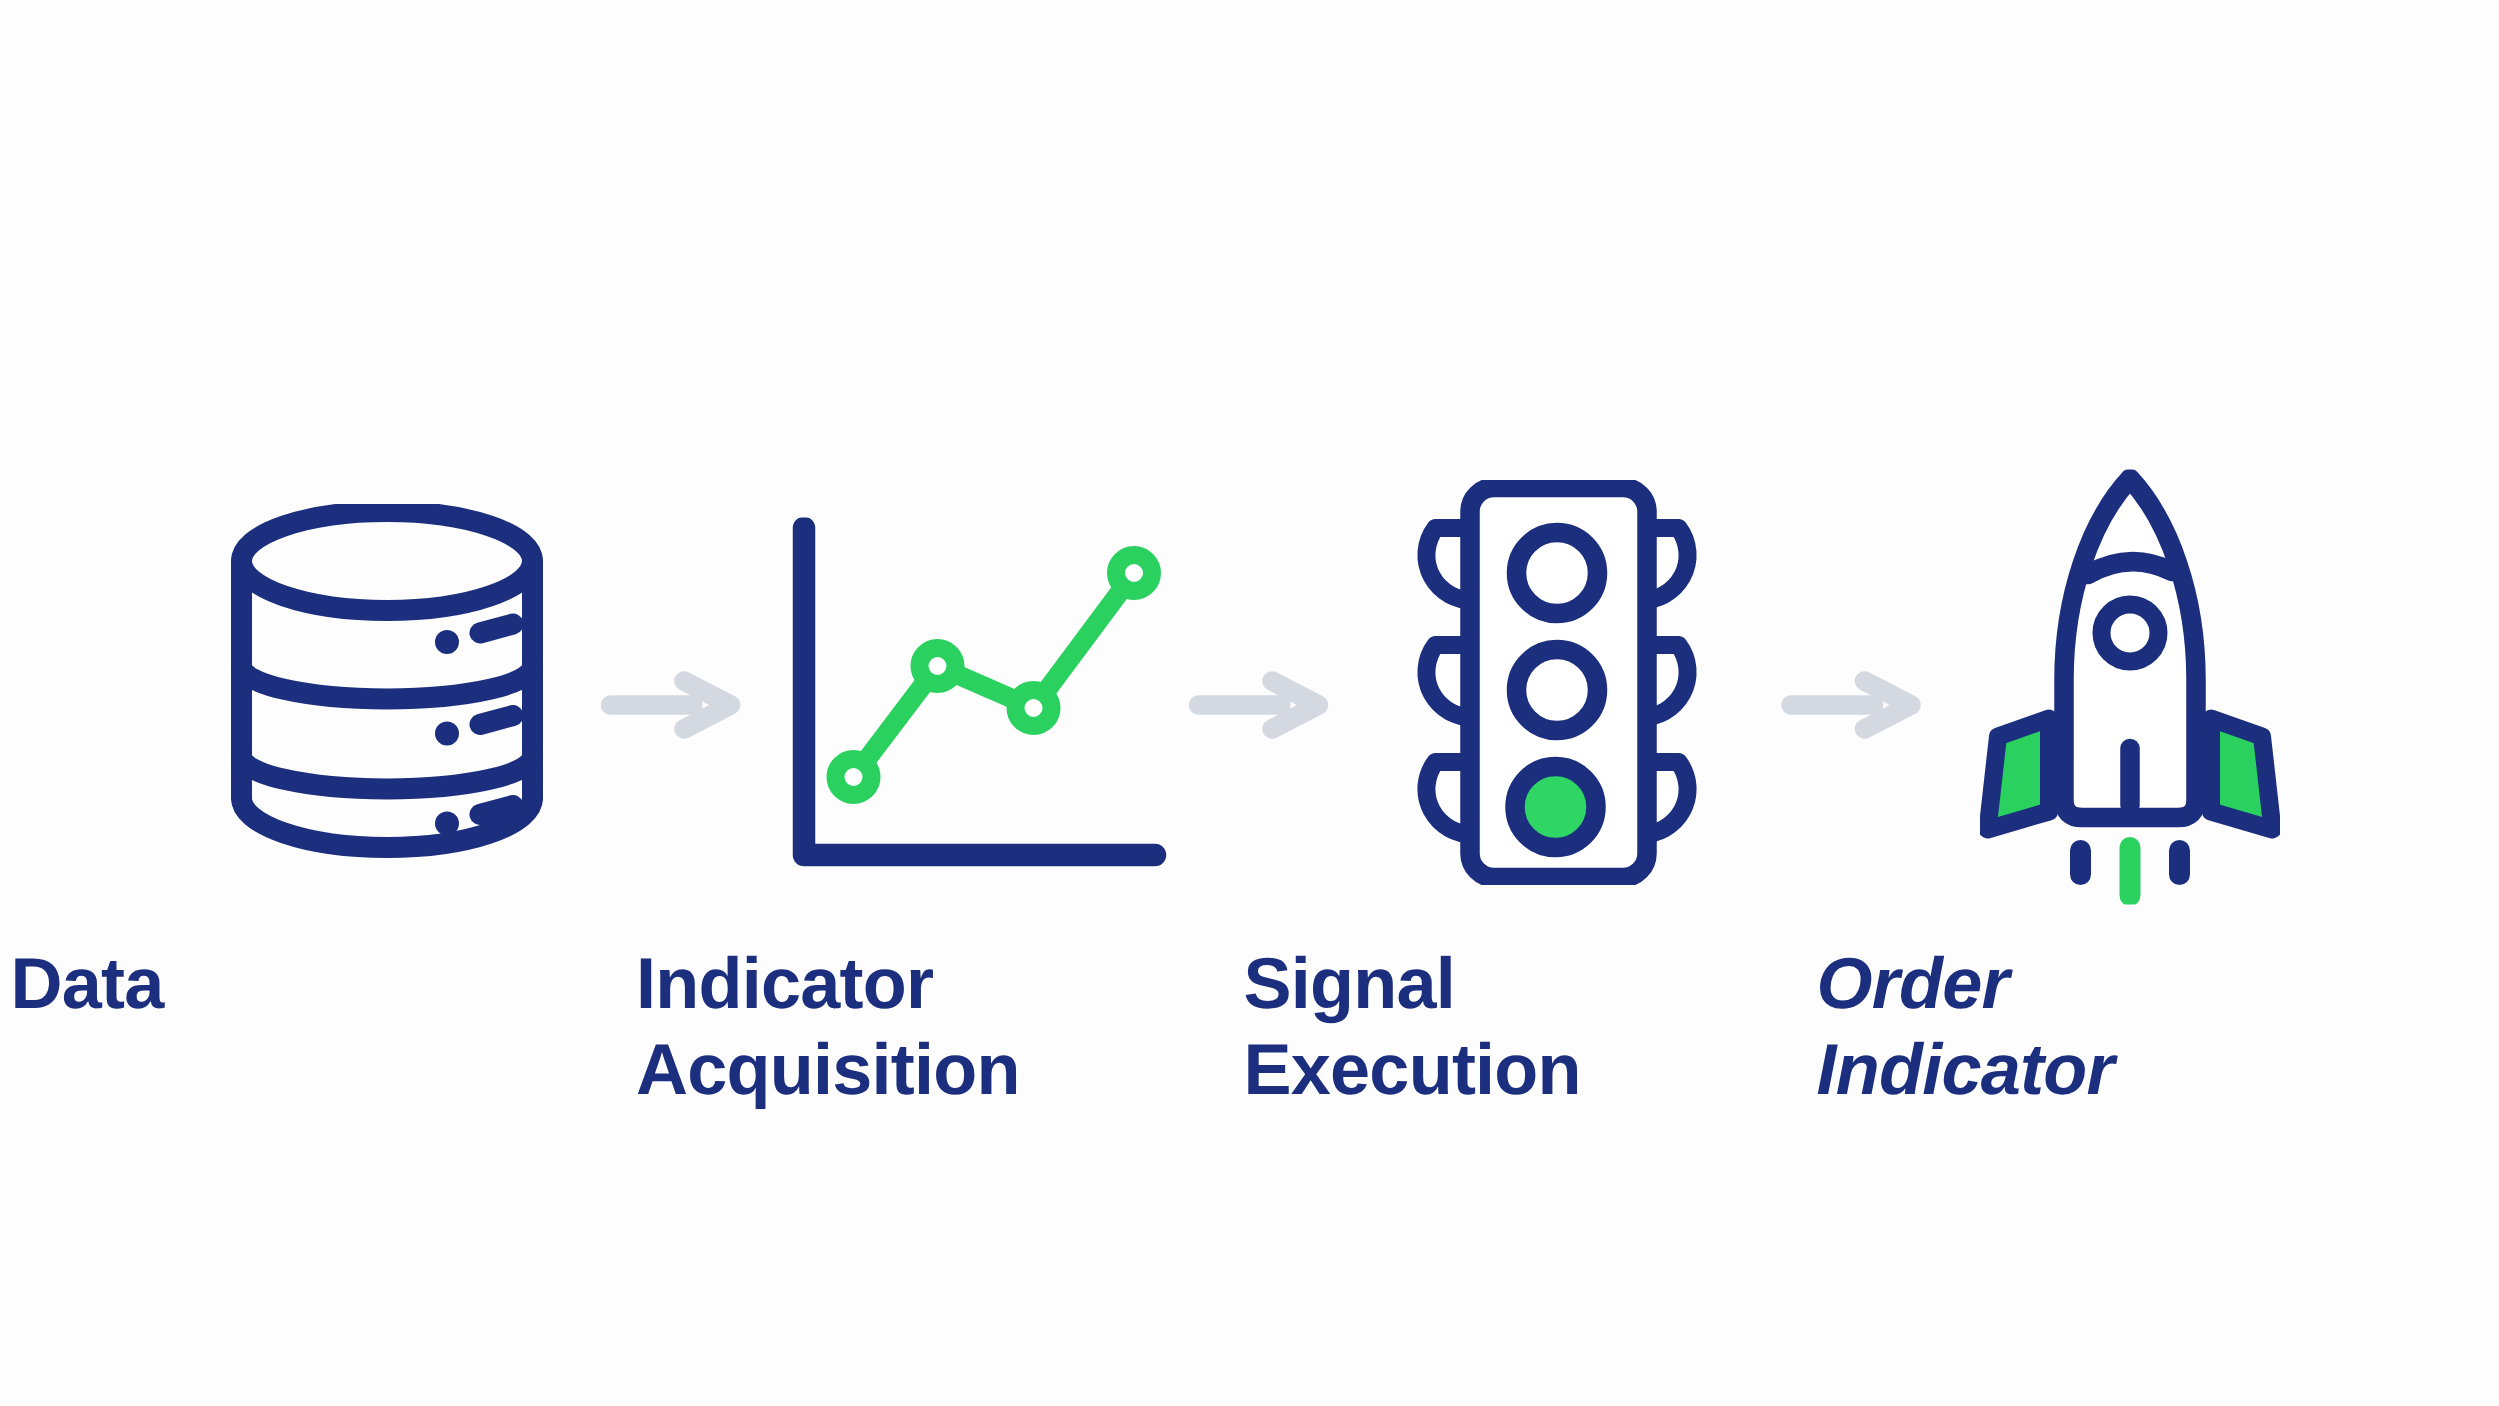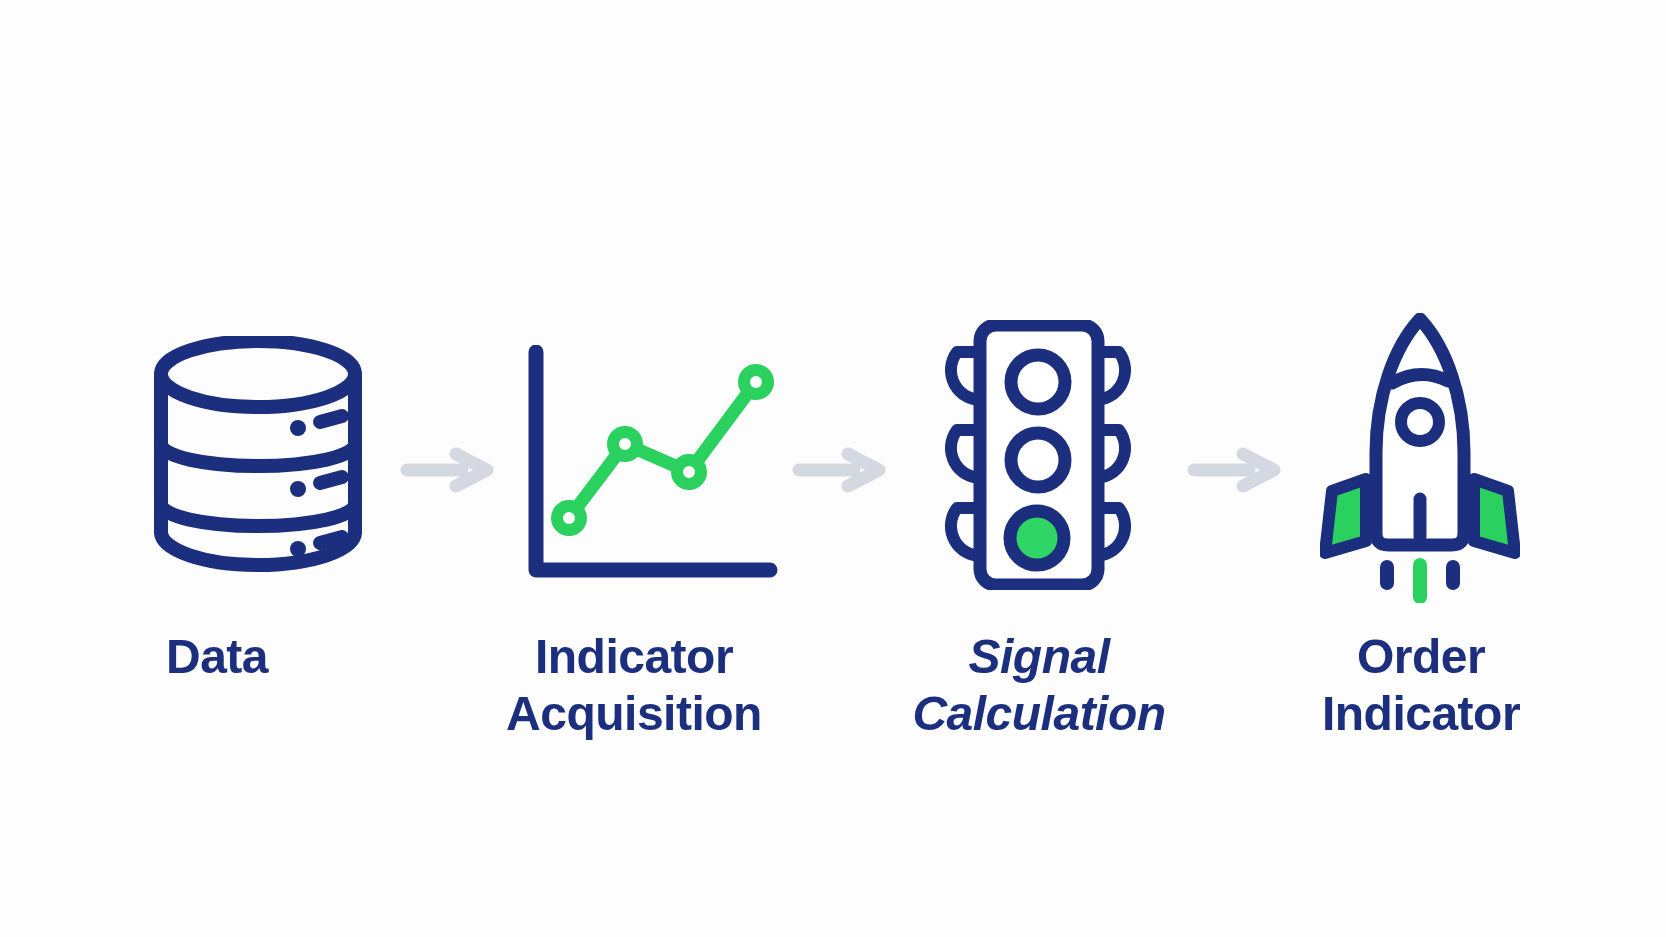--- a/index.html
+++ b/index.html
@@ -25,21 +25,20 @@
   .stroke-green{stroke:var(--green);}
   .stroke-arrow{stroke:var(--arrow);}
   .fill-navy{fill:var(--navy);}
   .fill-green{fill:var(--green);}
   .fill-green-bright{fill:var(--green-bright);}
   .fill-white{fill:#ffffff;}
   .no-fill{fill:none;}
 
   .step-label{
     width:420px;
-    text-align:center;
     color:var(--navy);
     font-size:48px;
     font-weight:700;
     line-height:57px;
     letter-spacing:-0.5px;
   }
 </style>
 </head>
 <body>
 
@@ -150,23 +149,23 @@
 
   <div class="abs step-label" style="left:7px;top:628px;">
     <div>Data</div>
   </div>
 
   <div class="abs step-label" style="left:424px;top:628px;">
     <div>Indicator</div>
     <div>Acquisition</div>
   </div>
 
-  <div class="abs step-label" style="left:829px;top:628px;font-style:italic;">
+  <div class="abs step-label" style="left:829px;top:628px;">
     <div>Signal</div>
-    <div>Calculation</div>
+    <div>Execution</div>
   </div>
 
-  <div class="abs step-label" style="left:1211px;top:628px;">
+  <div class="abs step-label" style="left:1211px;top:628px;font-style:italic;">
     <div>Order</div>
     <div>Indicator</div>
   </div>
 
 </div>
 
 </body></html>

